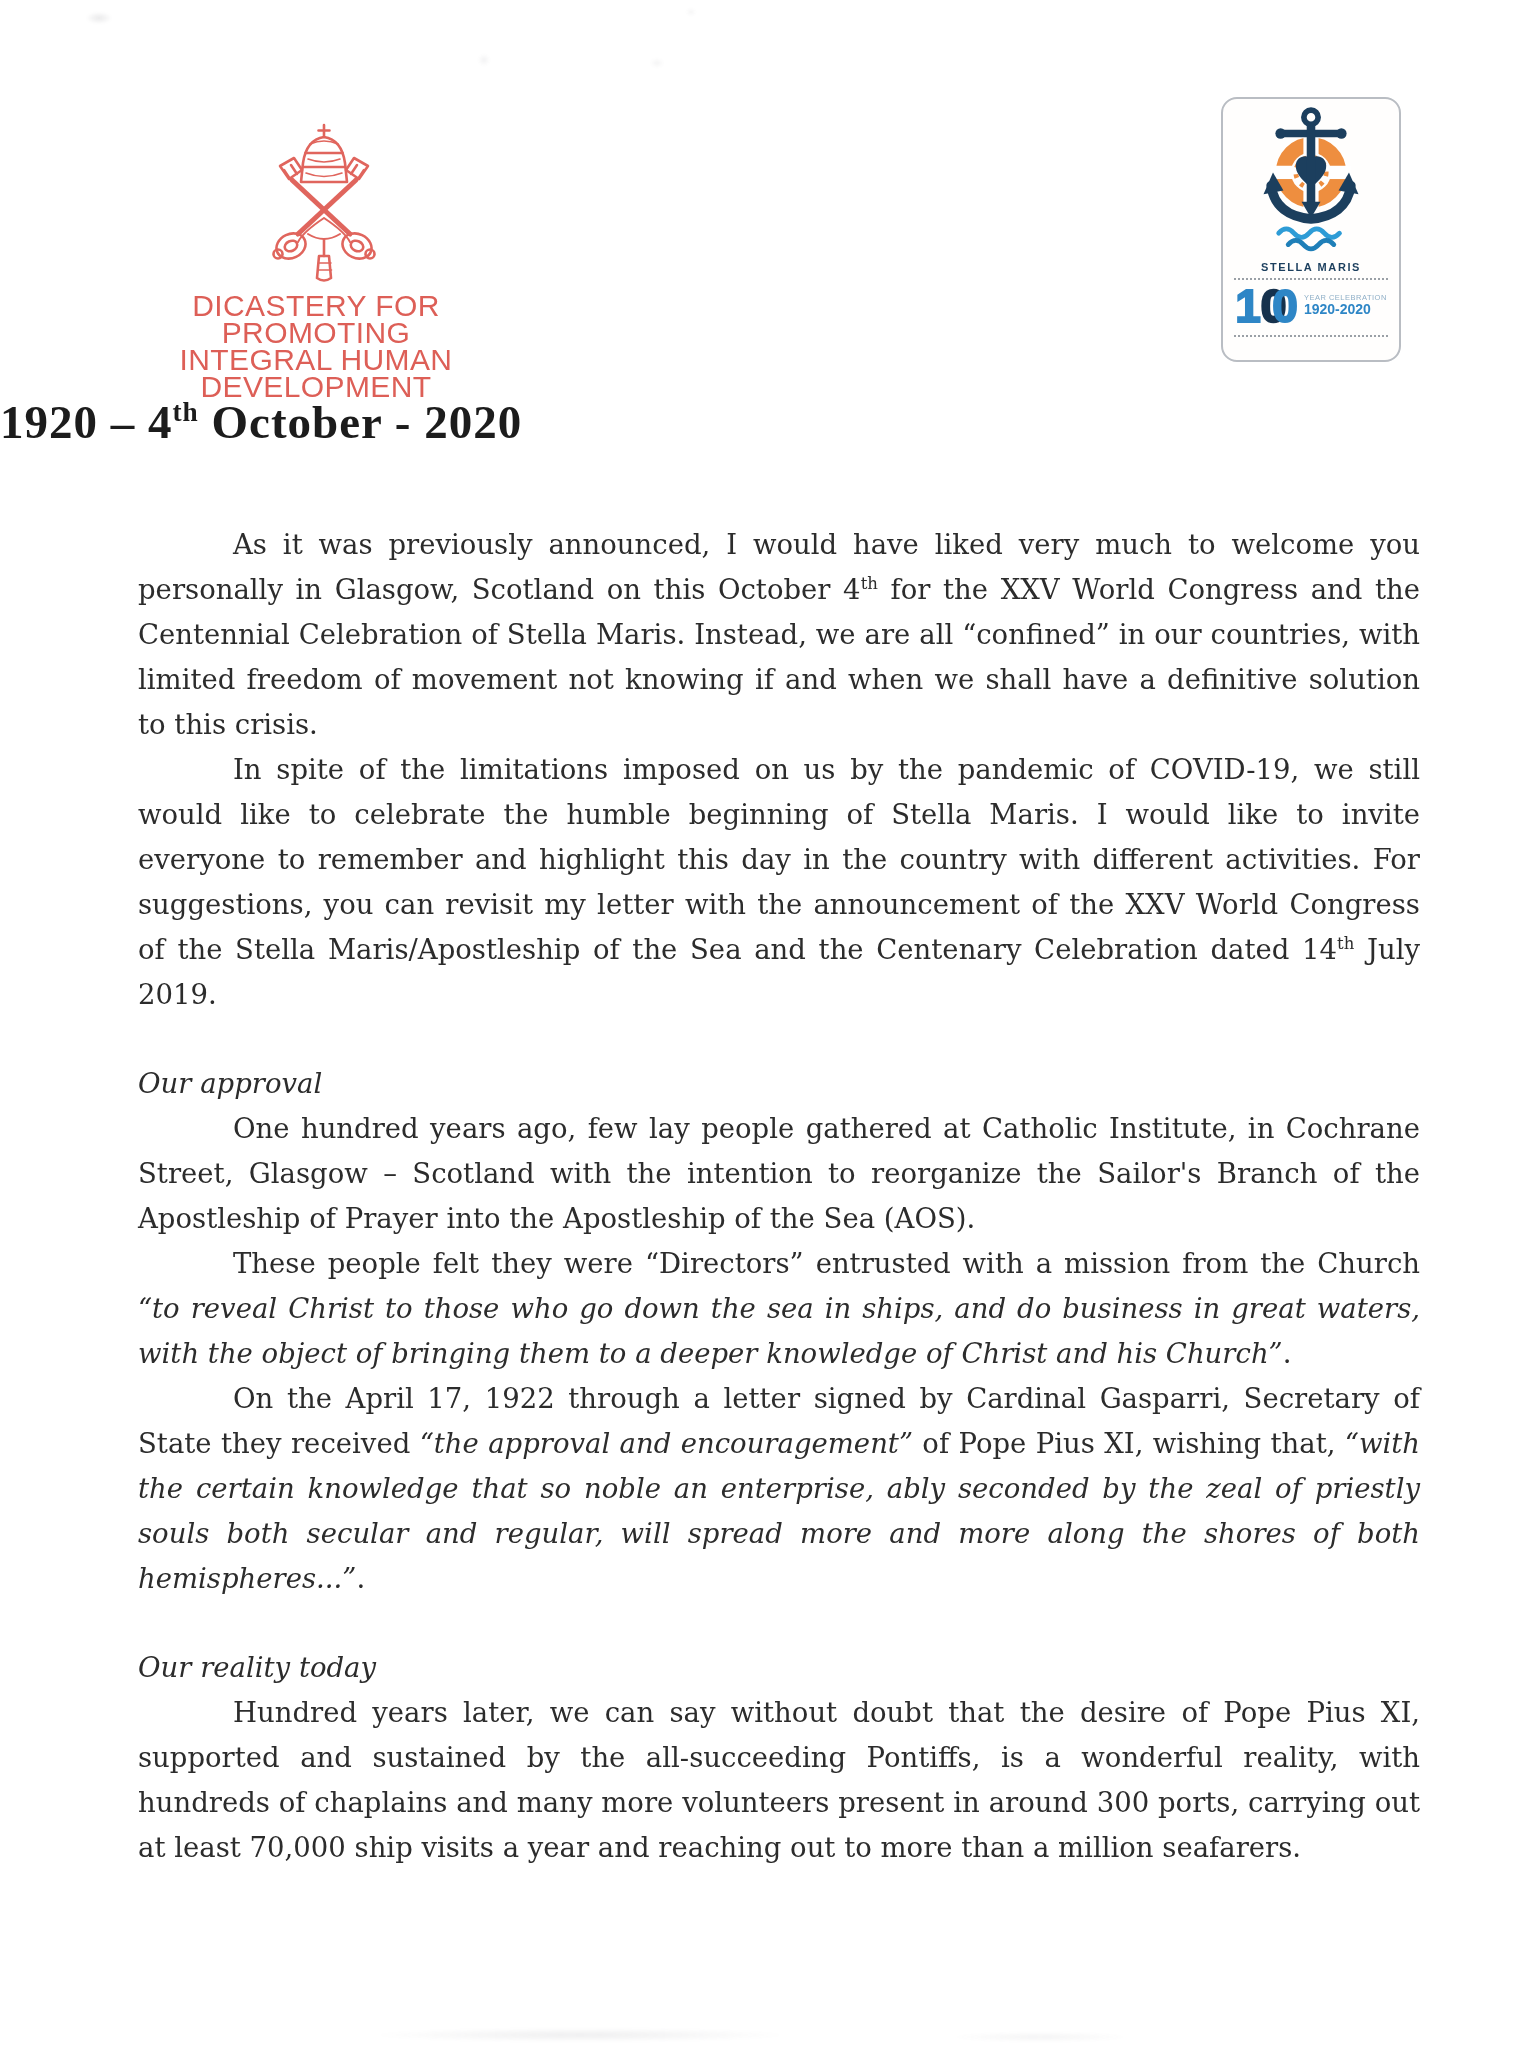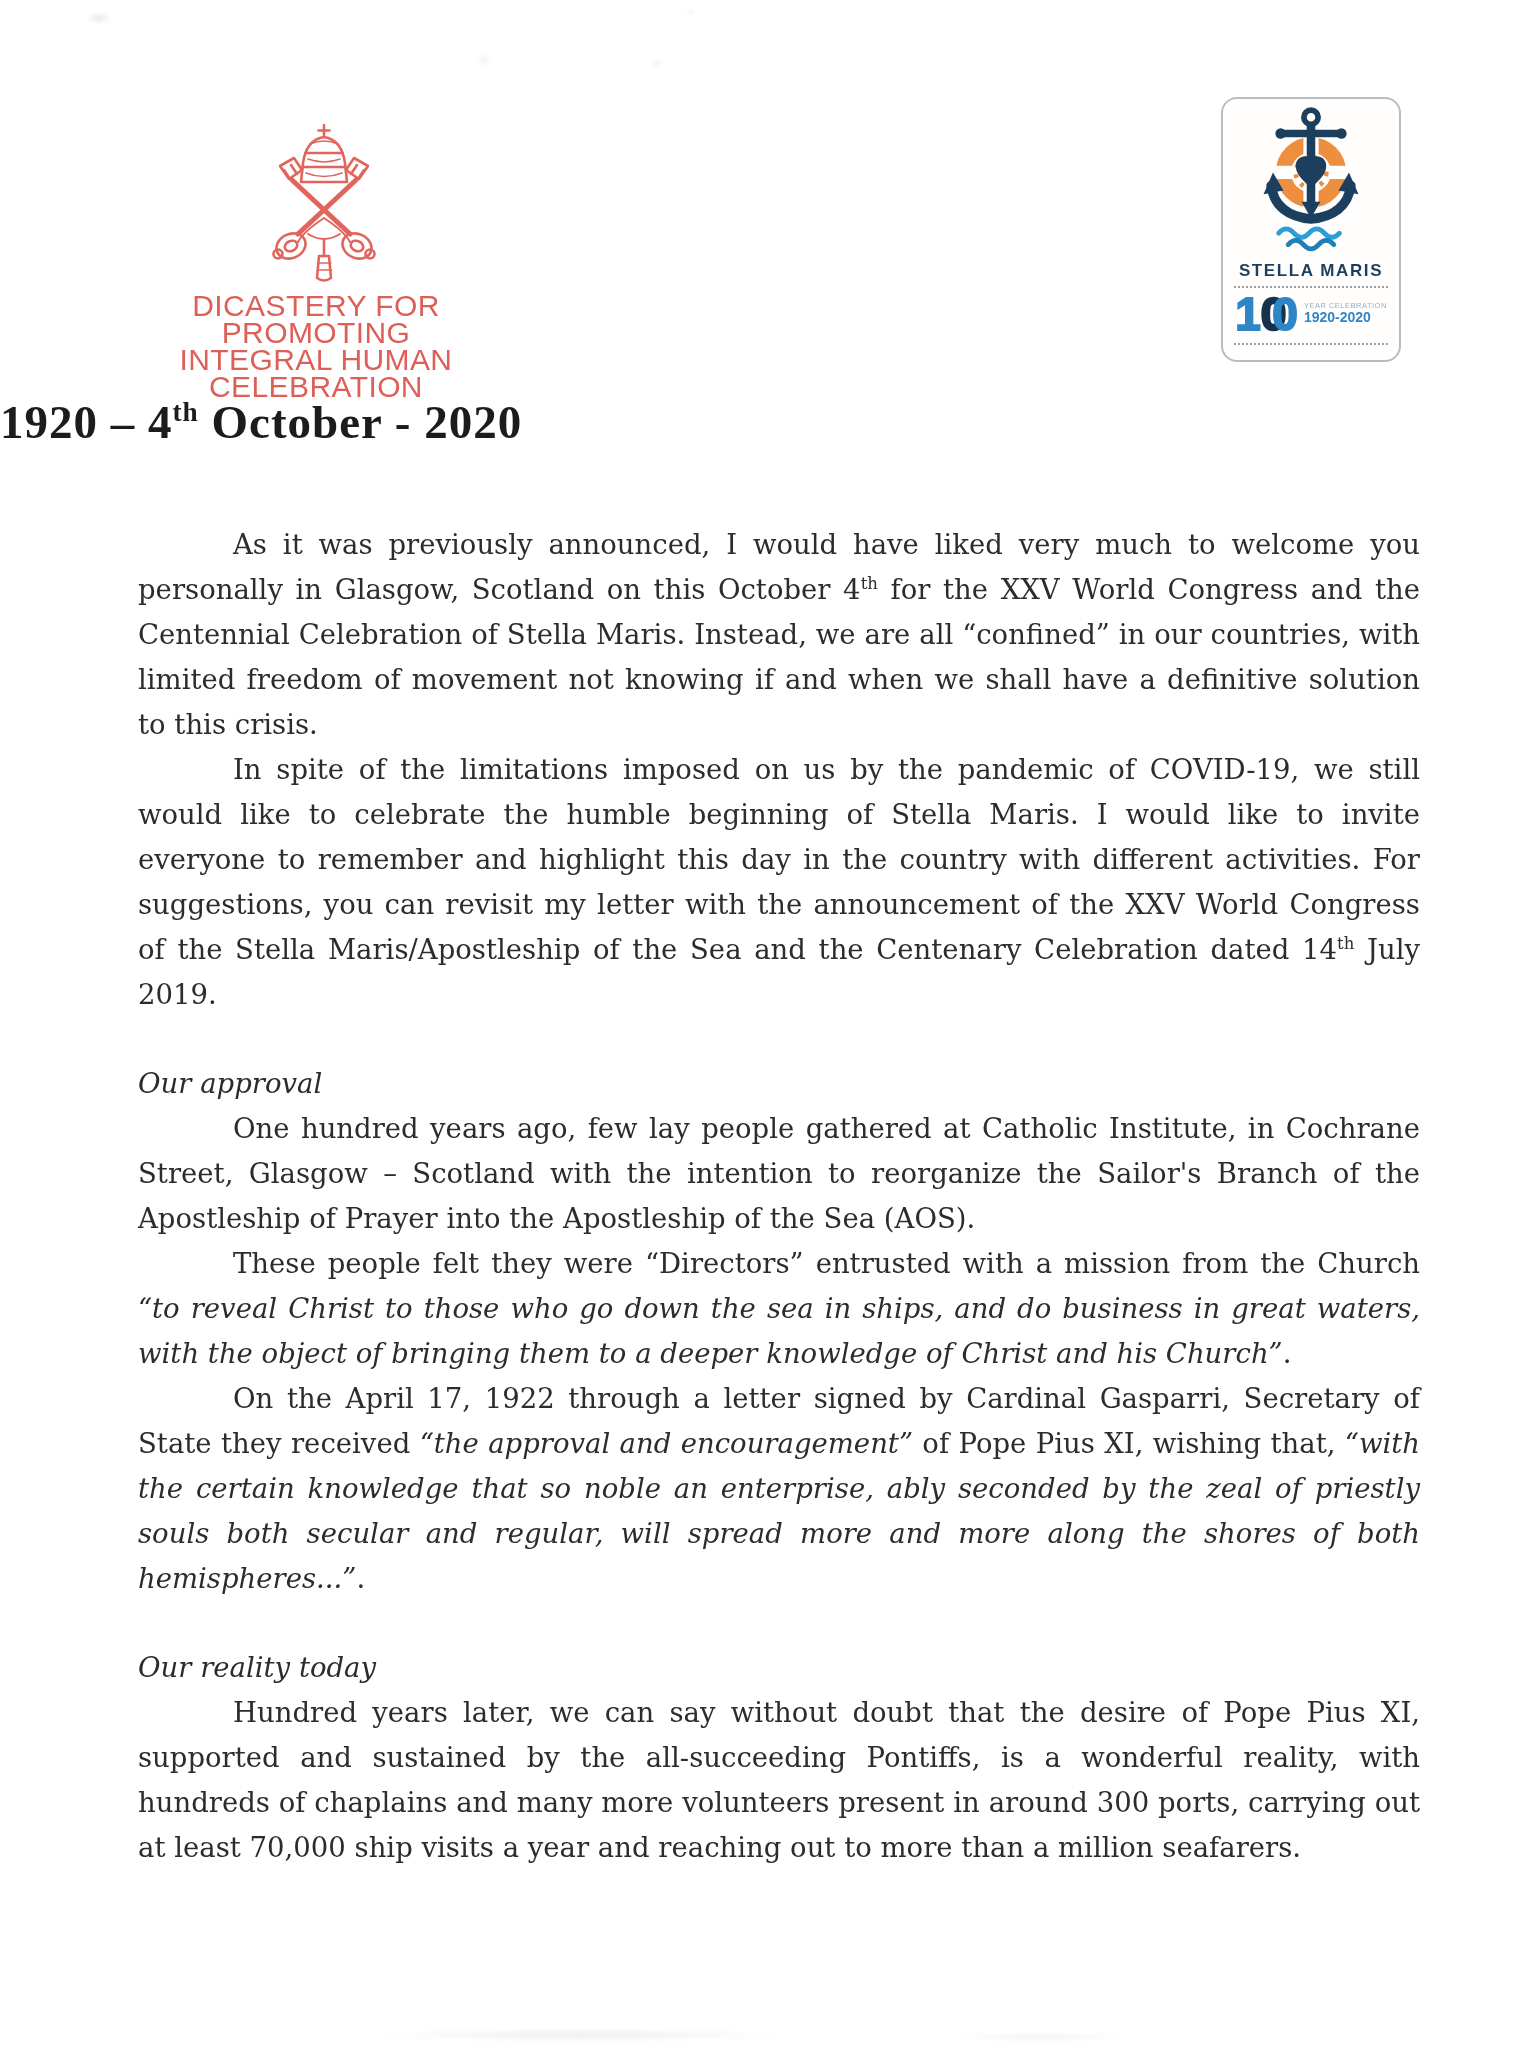--- a/index.html
+++ b/index.html
@@ -40,21 +40,21 @@
     border-radius: 16px;
     background: #fffefd;
     display: flex;
     flex-direction: column;
     align-items: center;
     padding-top: 5px;
   }
   .sm-card .brand {
     font-family: "Liberation Sans", sans-serif;
     font-weight: bold;
-    font-size: 17px;
+    font-size: 11px;
     letter-spacing: 1.6px;
     color: #1c3f5e;
     margin-top: 1px;
     white-space: nowrap;
   }
   .sm-sep {
     width: 88%;
     border: none;
     border-top: 2px dotted #9aa0a6;
     margin: 5px 0 3px 0;
@@ -182,21 +182,21 @@
       <path d="M50 112 q16 10 32 0" stroke-width="2"></path>
 
       <path d="M66 118 v16"></path>
       <path d="M61 134 h10 l2 22 q-7 5 -14 0 z"></path>
       <path d="M61 141 h12 M60.5 148 h13" stroke-width="1.6"></path>
     </svg>
   </div>
 
   <div class="dicastery">
     <div>DICASTERY FOR PROMOTING</div>
-    <div>INTEGRAL HUMAN CELEBRATION</div>
+    <div>INTEGRAL HUMAN DEVELOPMENT</div>
   </div>
 
   <div class="sm-card">
     <span>
       <svg viewBox="0 0 120 160" width="114" height="152">
 
         <circle cx="60" cy="72" r="29" fill="none" stroke="#ee8e3f" stroke-width="16"></circle>
 
         <rect x="52" y="32" width="16" height="80" fill="#ffffff"></rect>
         <rect x="18" y="65" width="84" height="14" fill="#ffffff"></rect>

